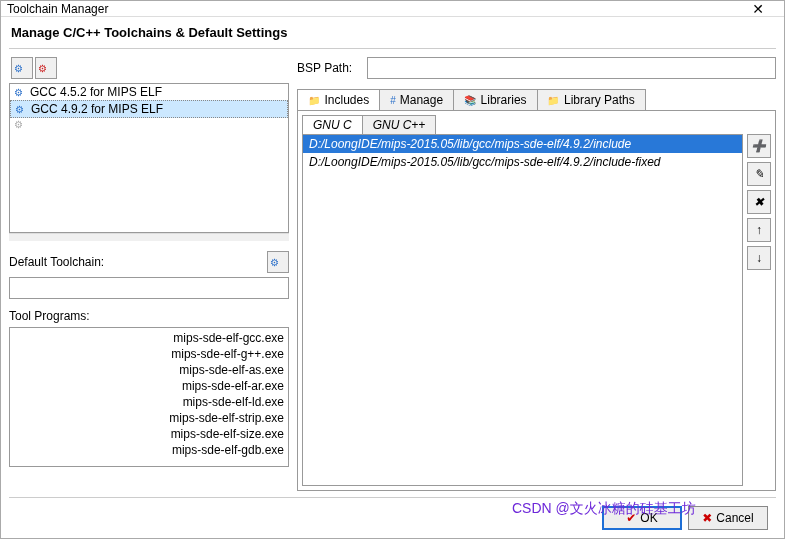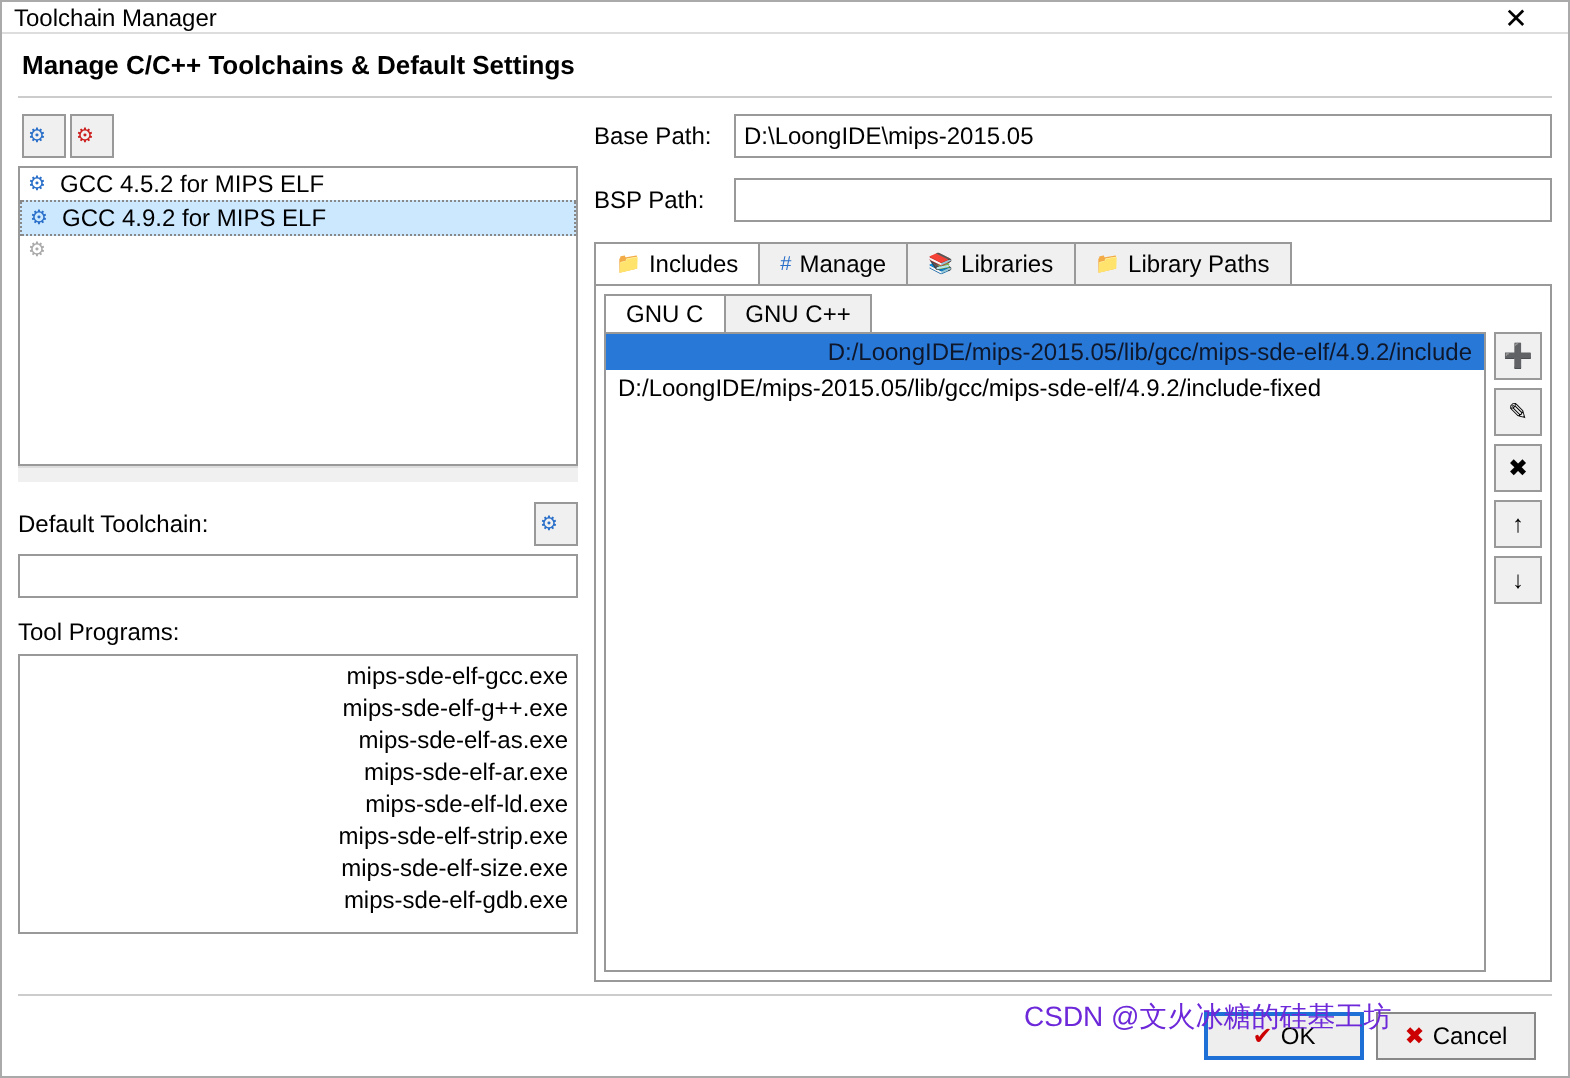--- a/index.html
+++ b/index.html
@@ -25,28 +25,28 @@
 .section-gap { height: 10px; }
 .default-input { width: 100%; height: 22px; border: 1px solid #999; padding: 0 4px; }
 .toolprog-list { height: 140px; padding: 2px 4px; text-align: right; }
 .toolprog-list div { line-height: 16px; }
 .path-row { display: flex; align-items: center; margin-bottom: 10px; }
 .path-lbl { width: 70px; }
 .path-input { flex: 1; height: 22px; border: 1px solid #999; padding: 0 4px; }
 .tabs { display: flex; }
 .tab { border: 1px solid #999; border-bottom: none; padding: 3px 10px; background: #f0f0f0; display: flex; align-items: center; gap: 4px; margin-right: -1px; }
 .tab.active { background: #fff; }
-.tab-body { border: 1px solid #999; flex: 1; display: flex; flex-direction: column; padding: 4px; }
+.tab-body { border: 1px solid #999; flex: 1; display: flex; flex-direction: column; padding: 4px; font-style: italic; }
 .subtabs { display: flex; }
 .subtab { border: 1px solid #999; border-bottom: none; padding: 2px 10px; background: #f0f0f0; margin-right: -1px; }
 .subtab.active { background: #fff; }
 .inc-area { flex: 1; display: flex; gap: 4px; }
 .inc-list { flex: 1; border: 1px solid #999; background: #fff; overflow: auto; }
 .inc-item { padding: 2px 6px; }
-.inc-item.selected { background: #2878d8; color: #0f172a; text-align: right; }
+.inc-item.selected { background: #2878d8; color: #ffffff; }
 .side-btns { display: flex; flex-direction: column; gap: 4px; }
 .side-btn { width: 24px; height: 24px; border: 1px solid #999; background: #f0f0f0; display: flex; align-items: center; justify-content: center; }
 .footer { border-top: 1px solid #ccc; padding: 8px; display: flex; justify-content: flex-end; gap: 6px; margin: 6px 8px 0 8px; }
 .btn { min-width: 80px; height: 24px; border: 1px solid #888; background: #eee; display: inline-flex; align-items: center; justify-content: center; gap: 4px; }
 .btn.focus { border: 2px solid #1e6fd6; }
 .watermark { position: absolute; left: 512px; top: 500px; color: #6d28d9; font-size: 14px; pointer-events: none; }
 .tic { font-size: 10px; }
 .scrollbar { height: 8px; background: #f0f0f0; border-top: 1px solid #ddd; }
 </style>
 </head>
@@ -105,24 +105,20 @@
       <div>mips-sde-elf-ar.exe</div>
       <div>mips-sde-elf-ld.exe</div>
       <div>mips-sde-elf-strip.exe</div>
       <div>mips-sde-elf-size.exe</div>
       <div>mips-sde-elf-gdb.exe</div>
     </div>
   </div>
 
   <div class="right-col">
     <div class="path-row">
-      <span class="path-lbl">Base Path:</span>
-      <input class="path-input" value="D:\LoongIDE\mips-2015.05" style="">
-    </div>
-    <div class="path-row">
       <span class="path-lbl">BSP Path:</span>
       <input class="path-input" value="" style="">
     </div>
 
     <div class="tabs">
       <div class="tab active">
           <span class="tic">📁</span>
           <span>Includes</span>
         </div>
       <div class="tab">

